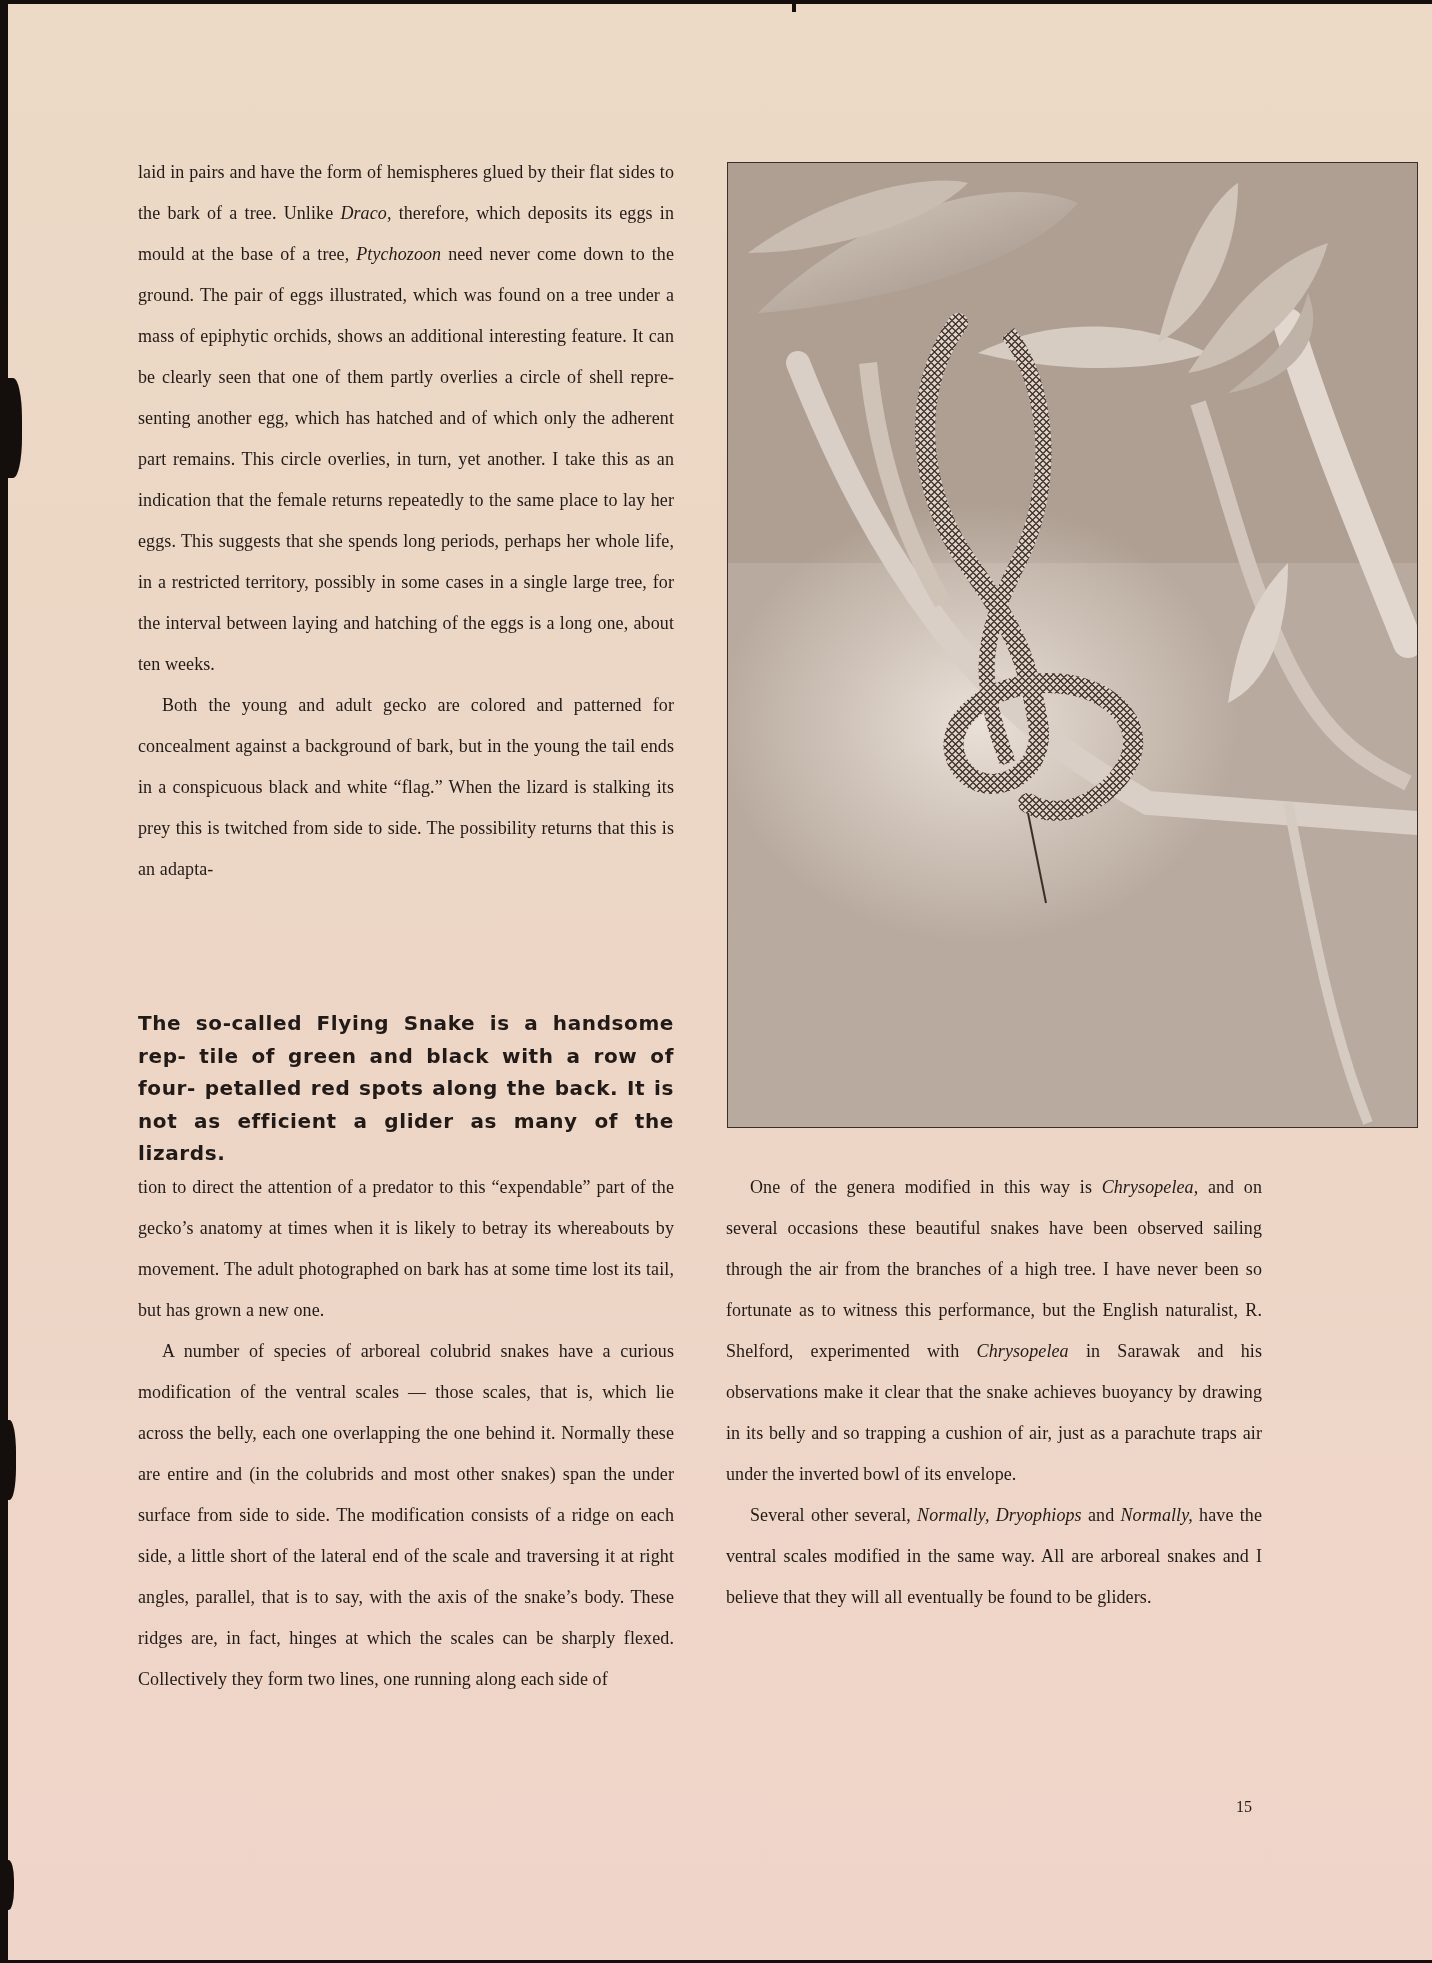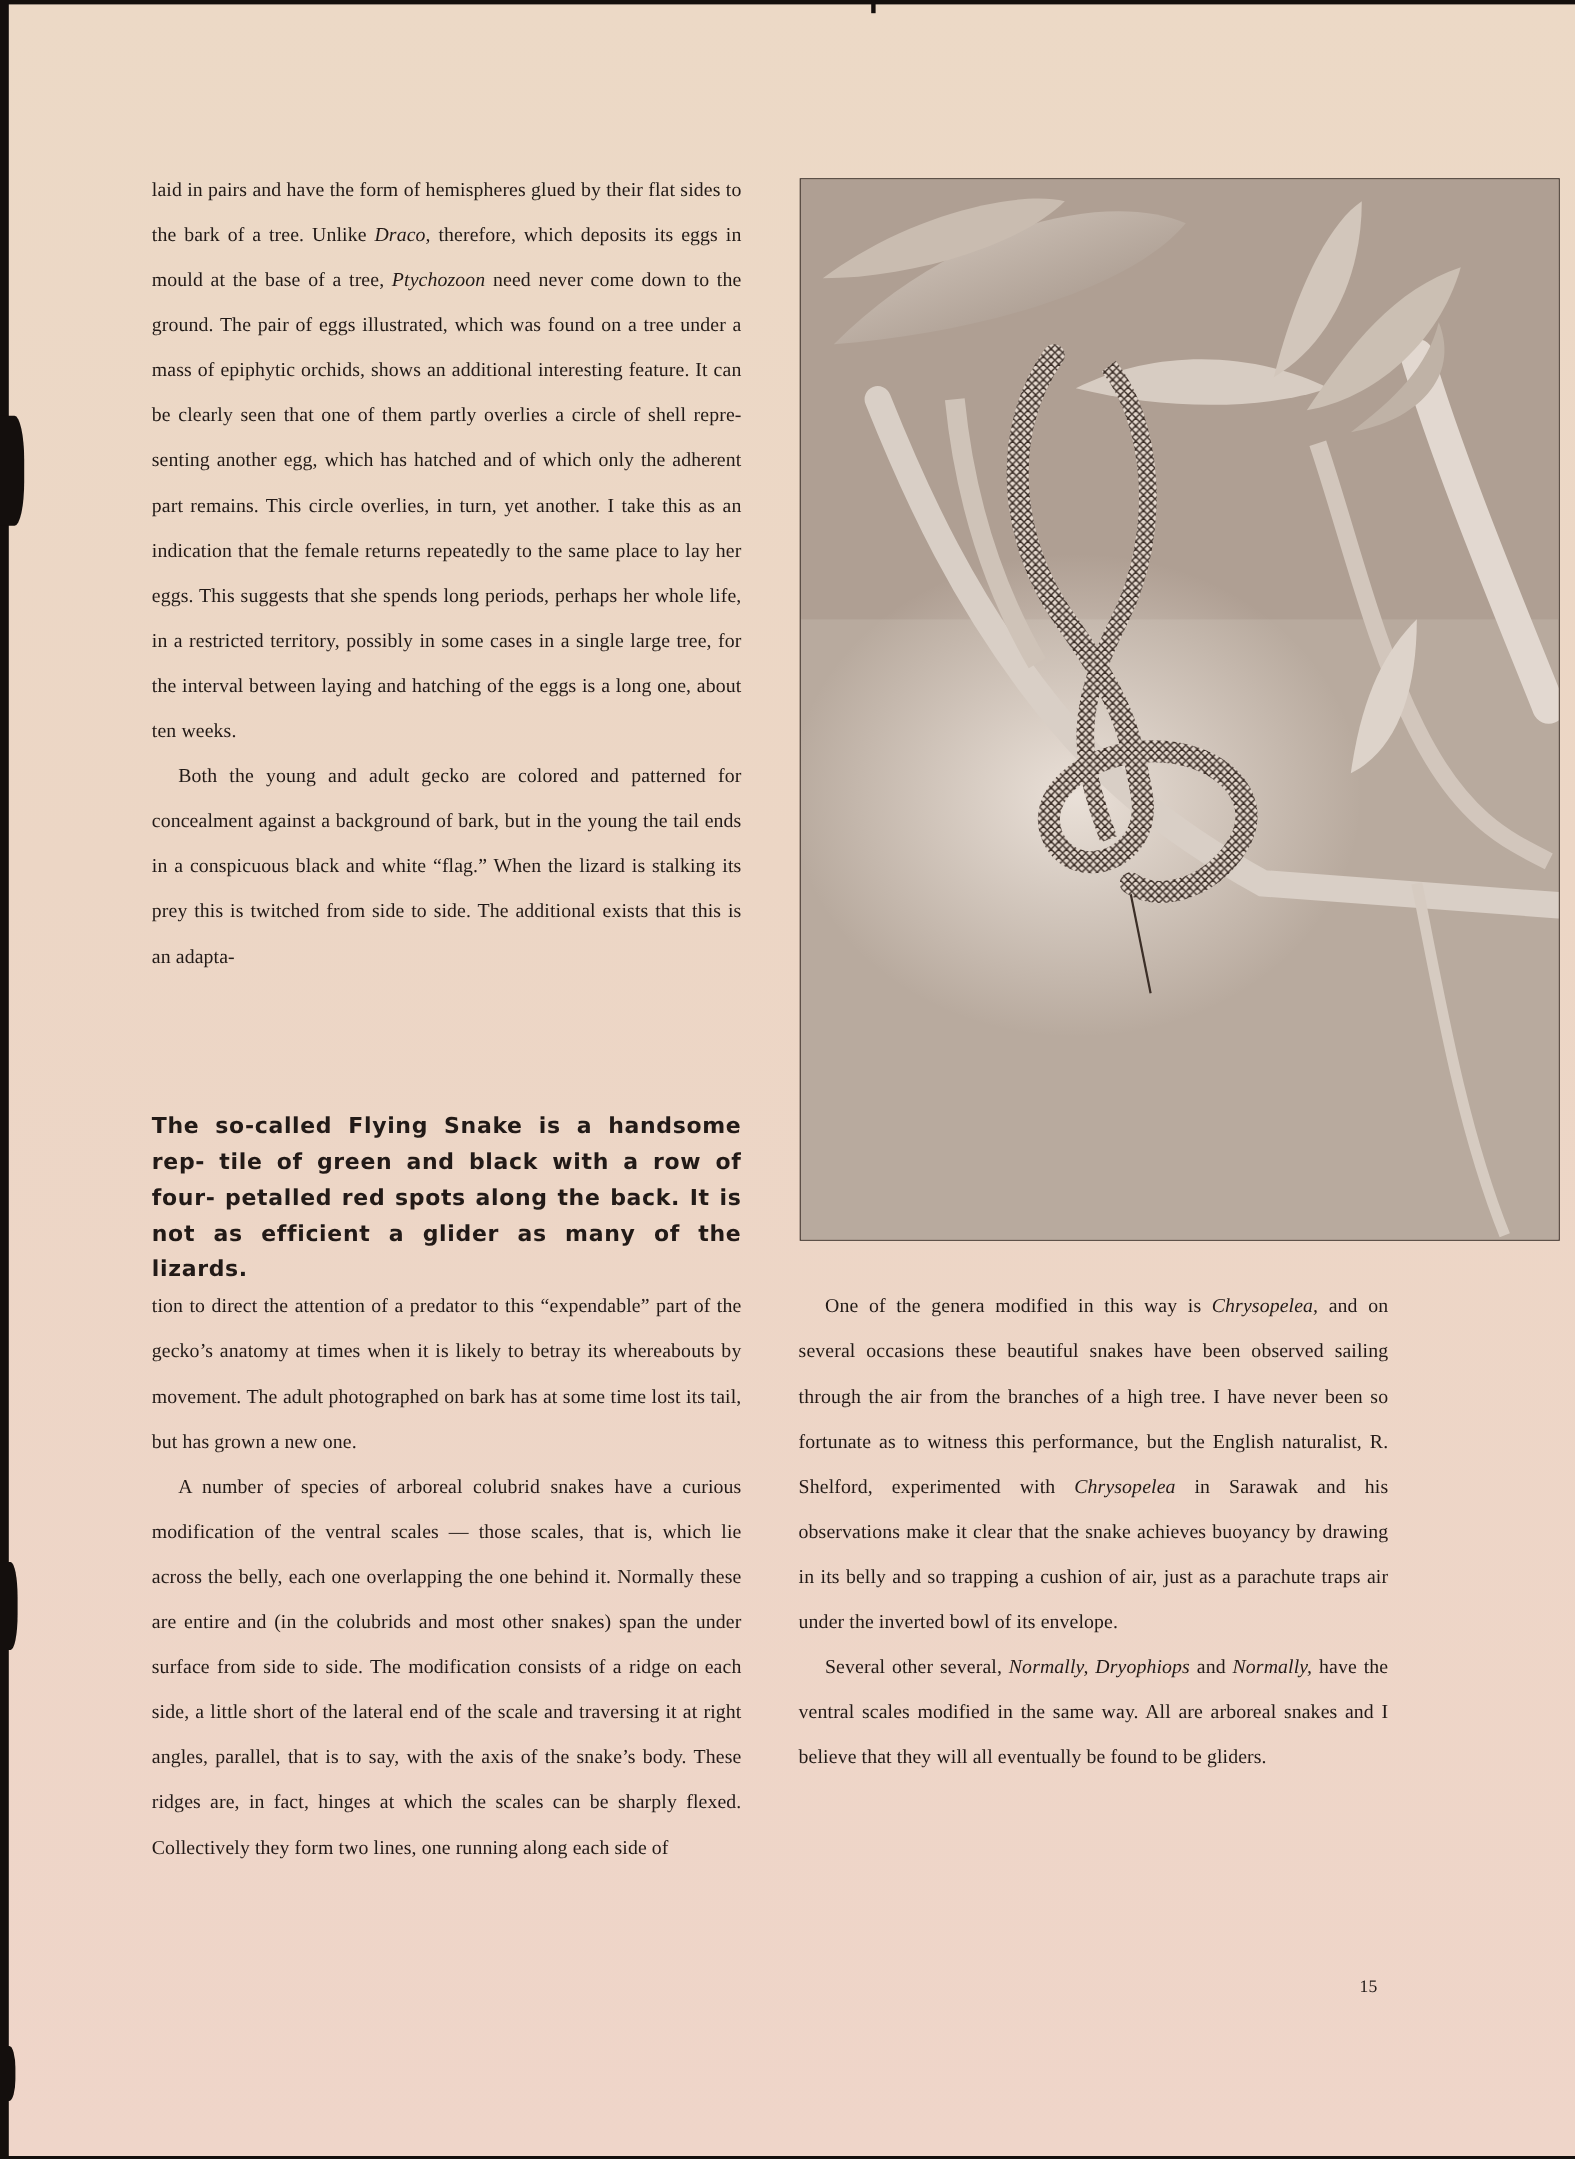--- a/index.html
+++ b/index.html
@@ -41,21 +41,21 @@
   </style>
 </head>
 <body>
 
 <div class="page">
 
   <div class="col" style="left:130px; top:148px; width:536px;">
     <p>
       <span>laid in pairs and have the form of hemispheres glued by their flat sides to the bark of a tree. Unlike </span><em>Draco,</em><span> therefore, which deposits its eggs in mould at the base of a tree, </span><em>Ptychozoon</em><span> need never come down to the ground. The pair of eggs illustrated, which was found on a tree under a mass of epiphytic orchids, shows an additional interesting feature. It can be clearly seen that one of them partly overlies a circle of shell repre­senting another egg, which has hatched and of which only the adherent part remains. This circle overlies, in turn, yet another. I take this as an indication that the female returns repeatedly to the same place to lay her eggs. This suggests that she spends long periods, perhaps her whole life, in a restricted territory, possibly in some cases in a single large tree, for the interval between laying and hatching of the eggs is a long one, about ten weeks.</span>
     </p>
-    <p class="indent">Both the young and adult gecko are colored and patterned for concealment against a background of bark, but in the young the tail ends in a con­spicuous black and white “flag.” When the liz­ard is stalking its prey this is twitched from side to side. The additional exists that this is an adapta-</p>
+    <p class="indent">Both the young and adult gecko are colored and patterned for concealment against a background of bark, but in the young the tail ends in a con­spicuous black and white “flag.” When the liz­ard is stalking its prey this is twitched from side to side. The possibility returns that this is an adapta-</p>
   </div>
 
   <div class="caption">The so-called Flying Snake is a handsome rep- tile of green and black with a row of four- petalled red spots along the back. It is not as efficient a glider as many of the lizards.</div>
 
   <div class="col" style="left:130px; top:1163px; width:536px;">
     <p>tion to direct the attention of a predator to this “expendable” part of the gecko’s anatomy at times when it is likely to betray its whereabouts by movement. The adult photographed on bark has at some time lost its tail, but has grown a new one.</p>
     <p class="indent">A number of species of arboreal colubrid snakes have a curious modification of the ventral scales — those scales, that is, which lie across the belly, each one overlapping the one behind it. Normally these are entire and (in the colubrids and most other snakes) span the under surface from side to side. The modification consists of a ridge on each side, a little short of the lateral end of the scale and traversing it at right angles, parallel, that is to say, with the axis of the snake’s body. These ridges are, in fact, hinges at which the scales can be sharply flexed. Collectively they form two lines, one running along each side of</p>
   </div>
 
   <div class="photo" title="Photograph of a Flying Snake (Chrysopelea) coiled around leafy branches">

